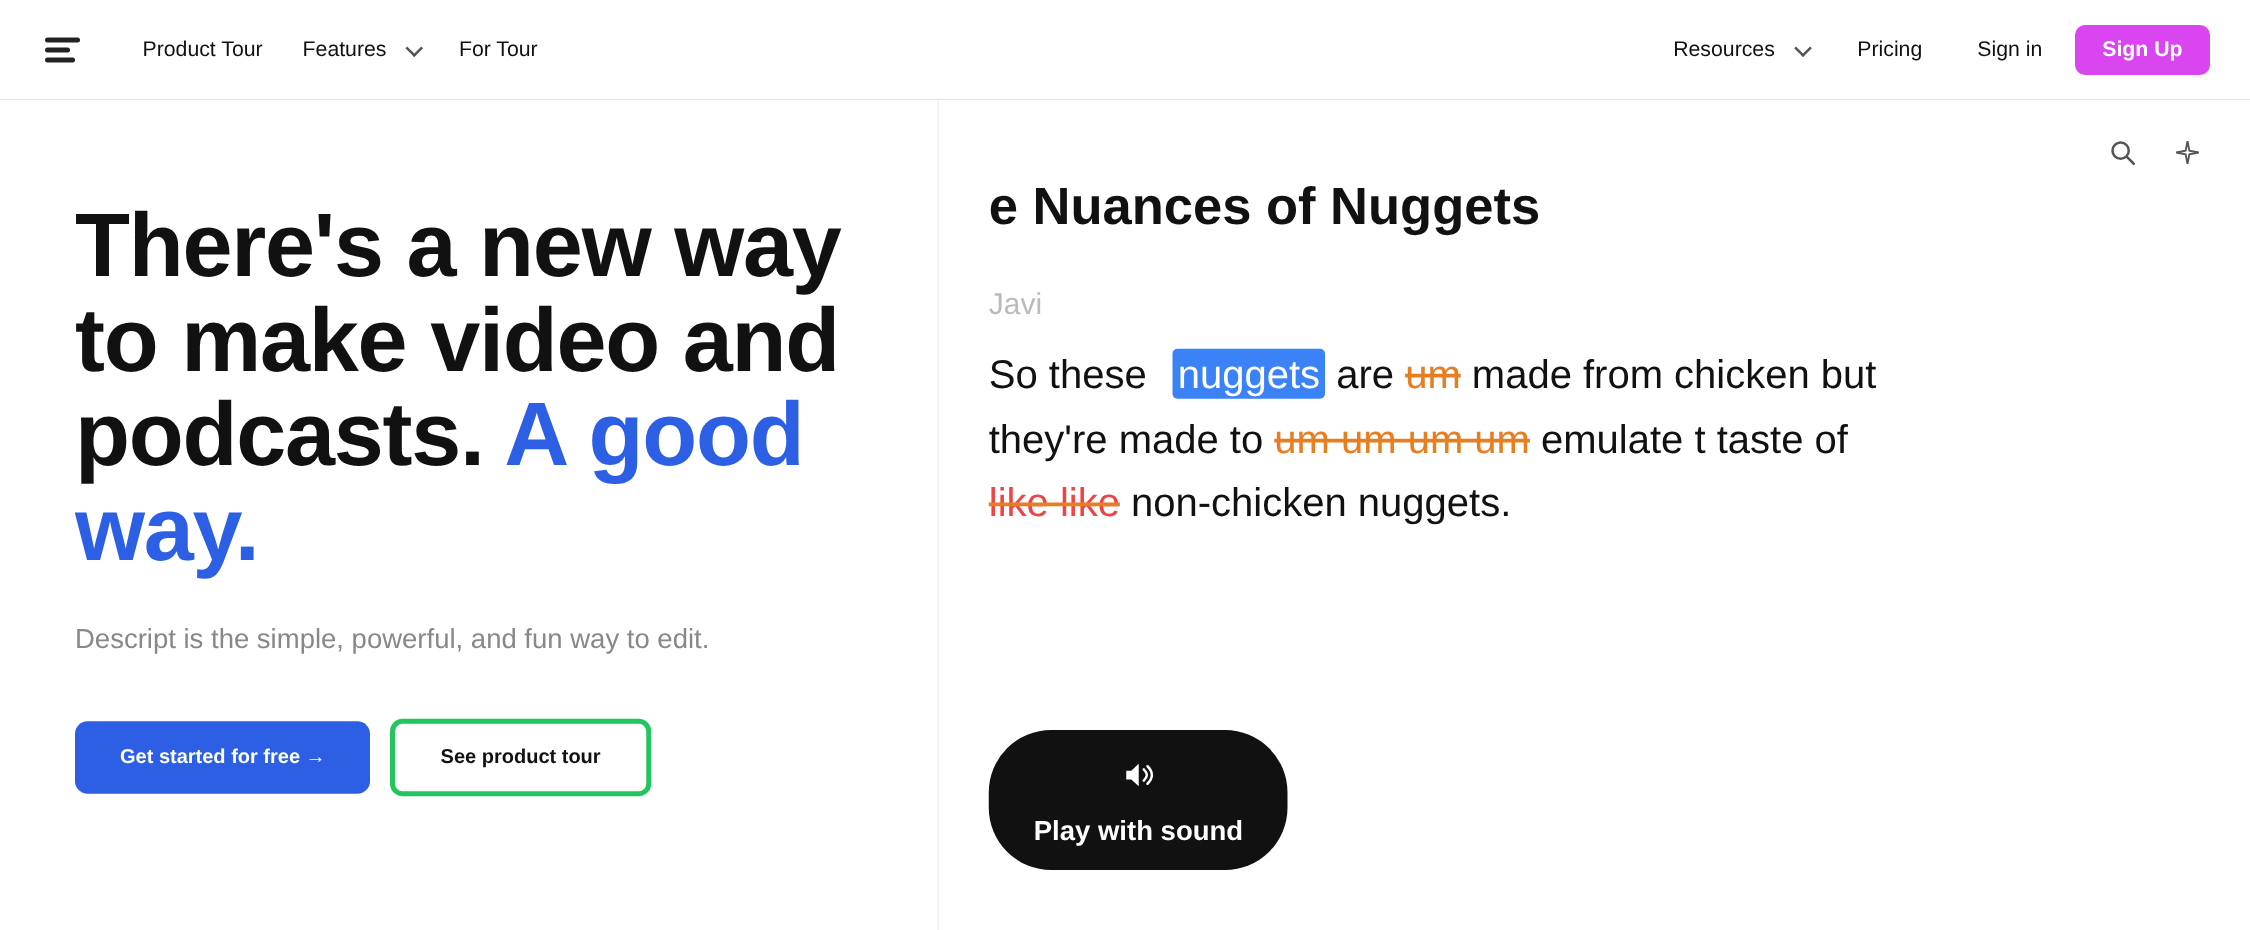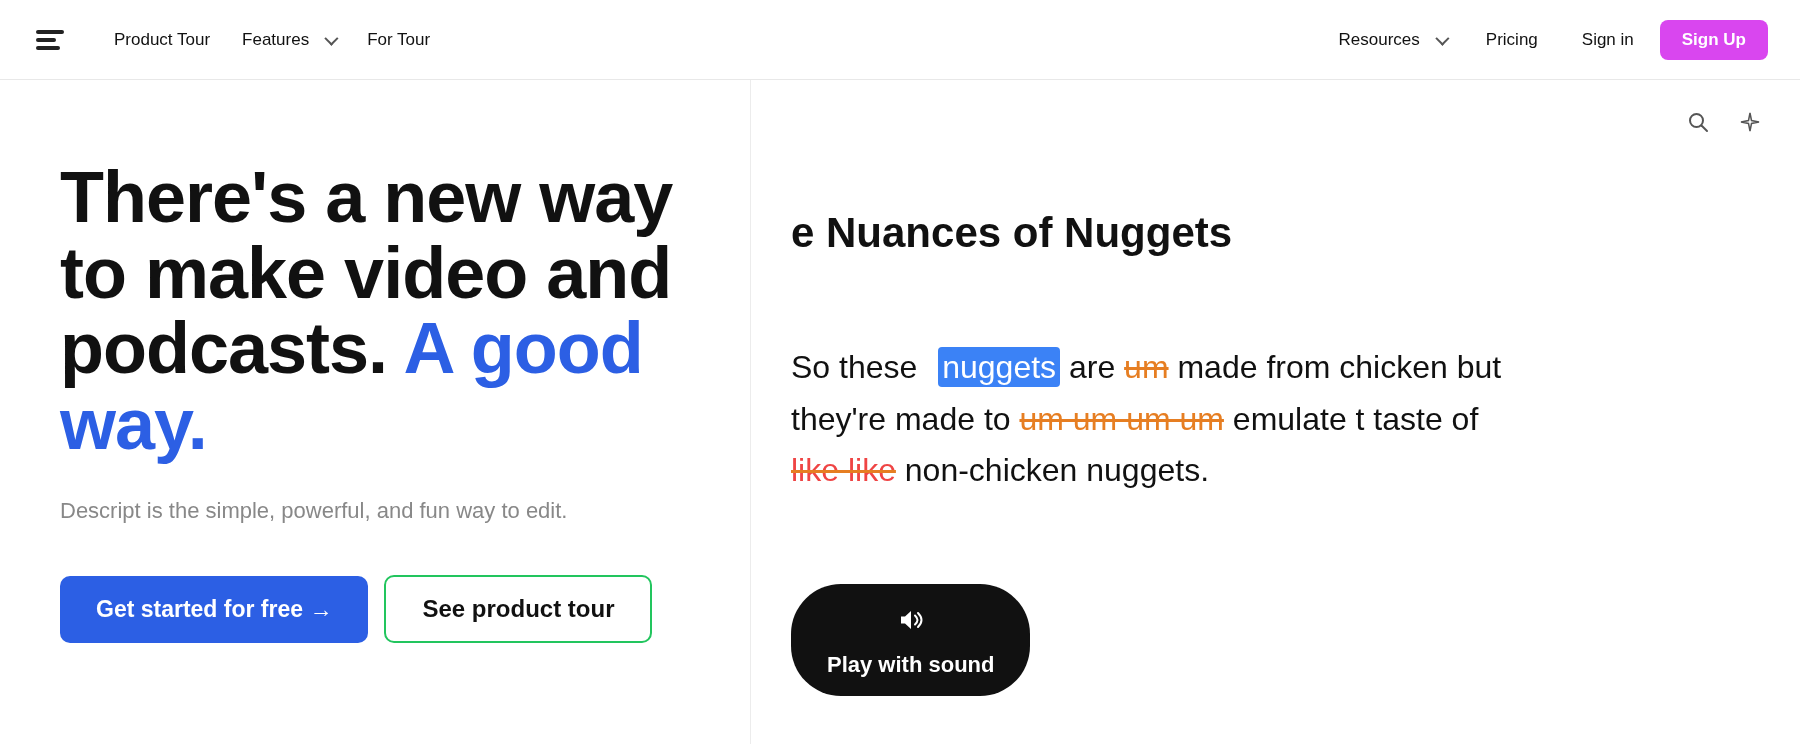--- a/index.html
+++ b/index.html
@@ -106,36 +106,36 @@
       margin-bottom: 48px;
       max-width: 540px;
     }
     .hero-buttons {
       display: flex;
       gap: 16px;
       align-items: center;
     }
     .btn-primary {
       padding: 20px 36px;
-      font-size: 23px;
+      font-size: 16px;
       font-weight: 700;
       color: #fff;
       background: #2c5fe4;
       border-radius: 10px;
       cursor: pointer;
       white-space: nowrap;
       border: none;
     }
     .btn-secondary {
       padding: 18px 36px;
-      font-size: 24px;
+      font-size: 16px;
       font-weight: 600;
       color: #111;
       background: #fff;
-      border: 2px solid #22c55e;
+      border: 4px solid #22c55e;
       border-radius: 10px;
       cursor: pointer;
       white-space: nowrap;
     }
 
     
     .hero-right {
       flex: 1;
       background: #fff;
       padding: 60px 40px 60px 40px;
@@ -160,22 +160,20 @@
       justify-content: center;
       cursor: pointer;
       color: #555;
     }
 
     
     .transcript-area {
       flex: 1;
       display: flex;
       flex-direction: column;
-      justify-content: center;
-      gap: 44px;
     }
     .transcript-title {
       font-size: 42px;
       font-weight: 700;
       color: #111;
       margin-bottom: 40px;
       line-height: 1.2;
     }
     .speaker-name {
       font-size: 24px;
@@ -296,20 +294,21 @@
       </div>
       <div class="top-icon-btn">
         <svg width="22" height="22" viewBox="0 0 22 22" fill="none" xmlns="http://www.w3.org/2000/svg">
           <path d="M11 2 L12.5 9.5 L20 11 L12.5 12.5 L11 20 L9.5 12.5 L2 11 L9.5 9.5 Z" stroke="#555" stroke-width="1.5" fill="none"></path>
         </svg>
       </div>
     </div>
 
     <div class="transcript-area">
       <div class="transcript-title">e Nuances of Nuggets</div>
+      <div class="speaker-name">Javi</div>
       <div class="transcript-text">
         <span>So these</span>
         <span> </span>
         <span class="word-highlight">nuggets</span>
         <span> </span>
         <span>are</span>
         <span> </span>
         <span class="word-filler">um</span>
         <span> </span>
         <span>made from chicken but they're made to </span>

